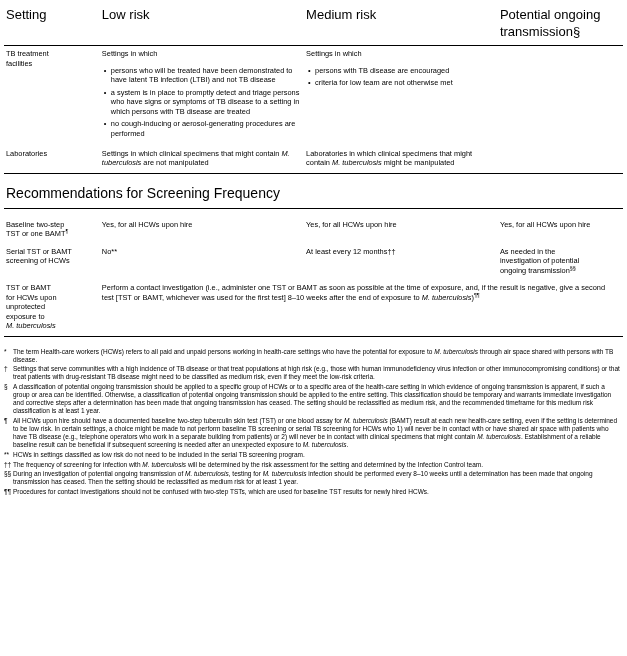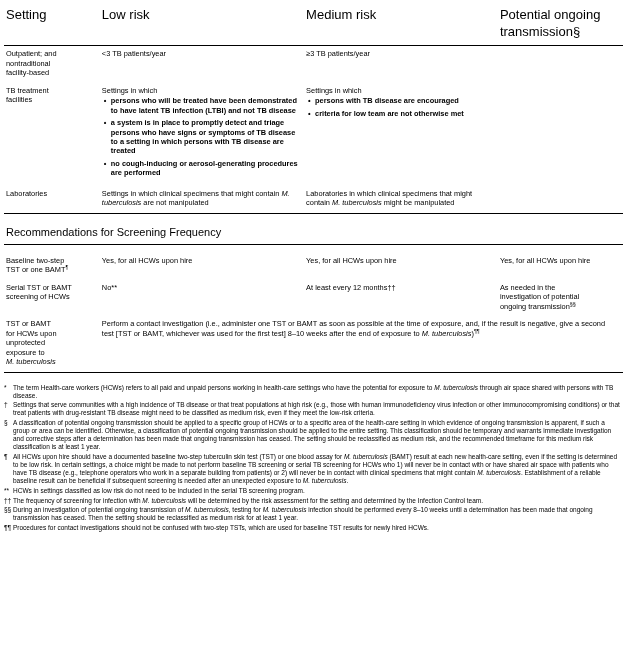--- a/index.html
+++ b/index.html
@@ -54,40 +54,39 @@
     padding-bottom: 2px;
     padding-top: 1px;
   }
   .subhdr .c-center { text-align: left; }
   .th-setting { text-align: left; }
 
   .row td {
     border-bottom: 0;
   }
   ul.bul {
-    margin: 1px 0 0 0;
+    margin: 7px 0 0 0;
     padding-left: 9px;
     list-style: none;
-    font-weight: bold;
   }
   ul.bul li {
     position: relative;
     margin-bottom: 3px;
     padding-left: 0;
   }
   ul.bul li:before {
     content: "\2022";
     position: absolute;
     left: -7px;
     top: 0;
   }
   .it { font-style: italic; }
   .sec-head {
     font-weight: bold;
-    font-size: 11px;
+    font-size: 14px;
     padding-top: 5px;
     padding-bottom: 3px;
   }
   .thickline td {
     border-top: 1.3px solid #000;
     height: 0;
     padding: 0;
   }
   .thinline td {
     border-top: 1px solid #000;
@@ -129,26 +128,20 @@
     <tbody>
       <tr class="subhdr">
         <td class="th-setting">Setting</td>
         <td class="c-center">Low risk</td>
         <td class="c-center">Medium risk</td>
         <td class="c-center">Potential ongoing transmission§</td>
       </tr>
 
 
 
-      <tr class="row">
-        <td>Outpatient; and<br>nontraditional<br>facility-based</td>
-        <td>&lt;3 TB patients/year</td>
-        <td>≥3 TB patients/year</td>
-        <td></td>
-      </tr>
 
       <tr class="row">
         <td>TB treatment<br>facilities</td>
         <td>
           <span>Settings in which</span>
           <ul class="bul">
             <li>persons who will be treated have been demonstrated to have latent TB infection (LTBI) and not TB disease</li>
             <li>a system is in place to promptly detect and triage persons who have signs or symptoms of TB disease to a setting in which persons with TB disease are treated</li>
             <li>no cough-inducing or aerosol-generating procedures are performed</li>
           </ul>

